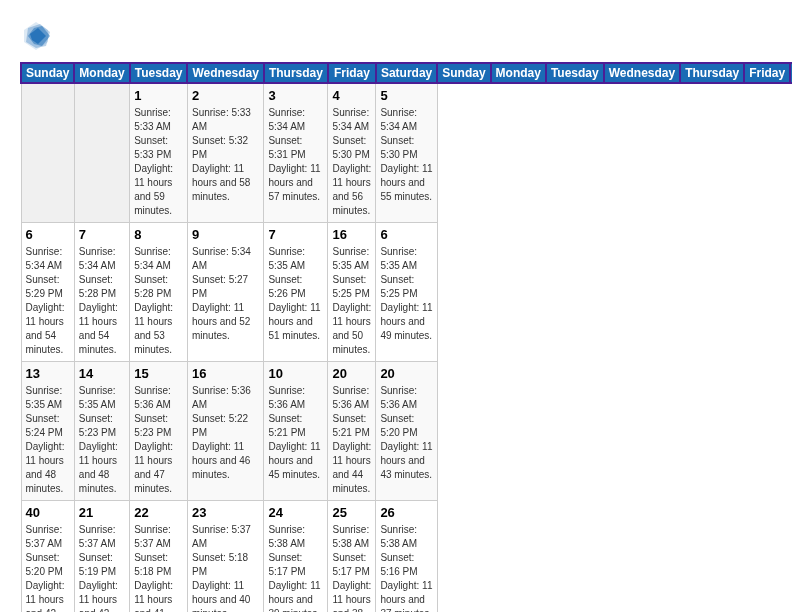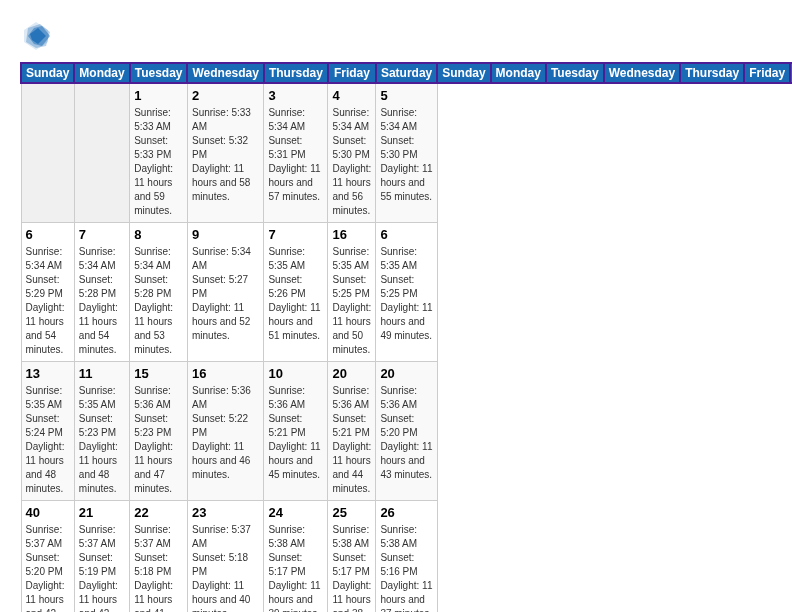--- a/index.html
+++ b/index.html
@@ -209,21 +209,21 @@
         </td>
       </tr>
       <tr>
         <td>
           <div class="day-number">13</div>
           <div class="day-info" style="white-space: pre-line;">Sunrise: 5:35 AM
 Sunset: 5:24 PM
 Daylight: 11 hours and 48 minutes.</div>
         </td>
         <td>
-          <div class="day-number">11</div>
+          <div class="day-number">14</div>
           <div class="day-info" style="white-space: pre-line;">Sunrise: 5:35 AM
 Sunset: 5:23 PM
 Daylight: 11 hours and 48 minutes.</div>
         </td>
         <td>
           <div class="day-number">15</div>
           <div class="day-info" style="white-space: pre-line;">Sunrise: 5:36 AM
 Sunset: 5:23 PM
 Daylight: 11 hours and 47 minutes.</div>
         </td>

